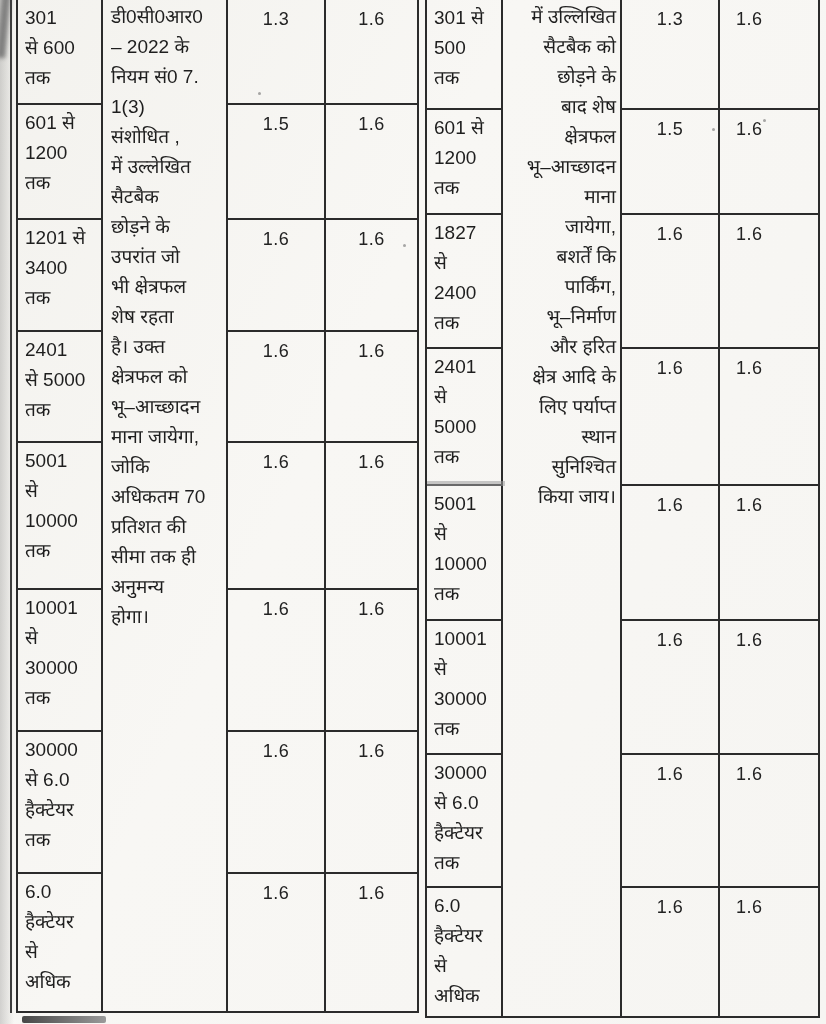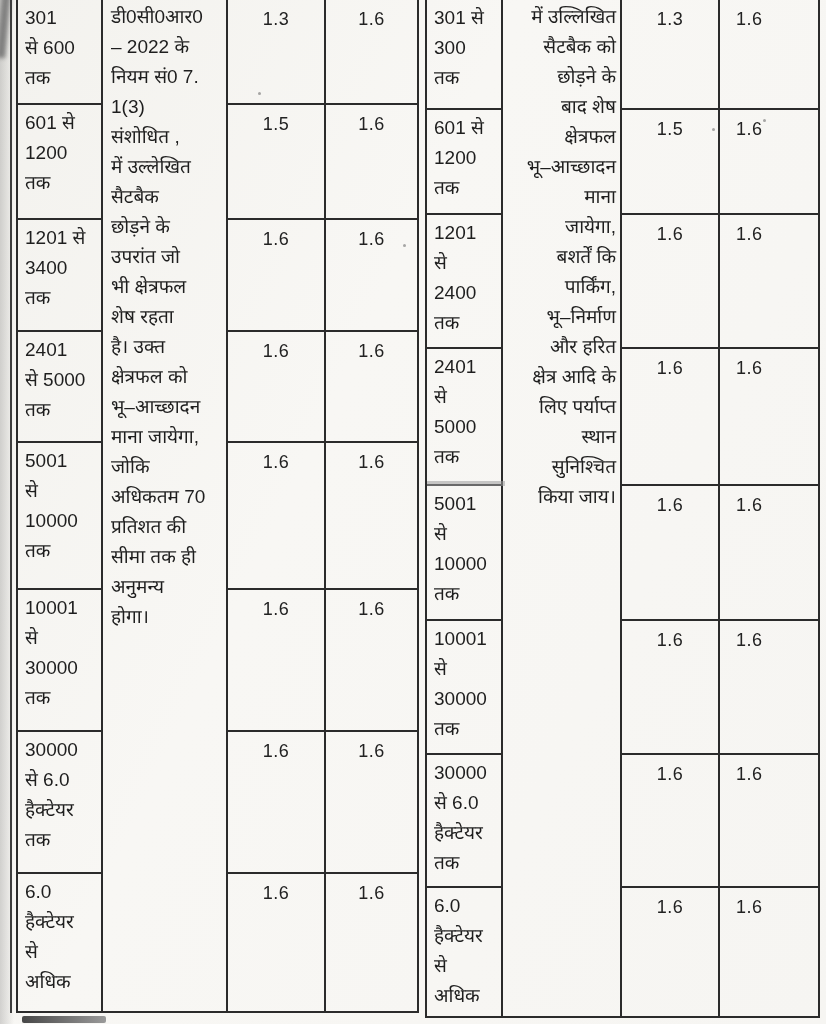--- a/index.html
+++ b/index.html
@@ -171,26 +171,26 @@
     <div class="cell num" style="grid-area:3/4">1.6</div>
     <div class="cell num" style="grid-area:4/4">1.6</div>
     <div class="cell num" style="grid-area:5/4">1.6</div>
     <div class="cell num" style="grid-area:6/4">1.6</div>
     <div class="cell num" style="grid-area:7/4">1.6</div>
     <div class="cell num" style="grid-area:8/4">1.6</div>
   </div>
 
   <div class="tbl" id="tbl-right">
     <div class="cell range" style="grid-area:1/1">301 से
-300
+500
 तक</div>
     <div class="cell range" style="grid-area:2/1">601 से
 1200
 तक</div>
-    <div class="cell range" style="grid-area:3/1">1201
+    <div class="cell range" style="grid-area:3/1">1827
 से
 2400
 तक</div>
     <div class="cell range" style="grid-area:4/1">2401
 से
 5000
 तक</div>
     <div class="cell range" style="grid-area:5/1">5001
 से
 10000

